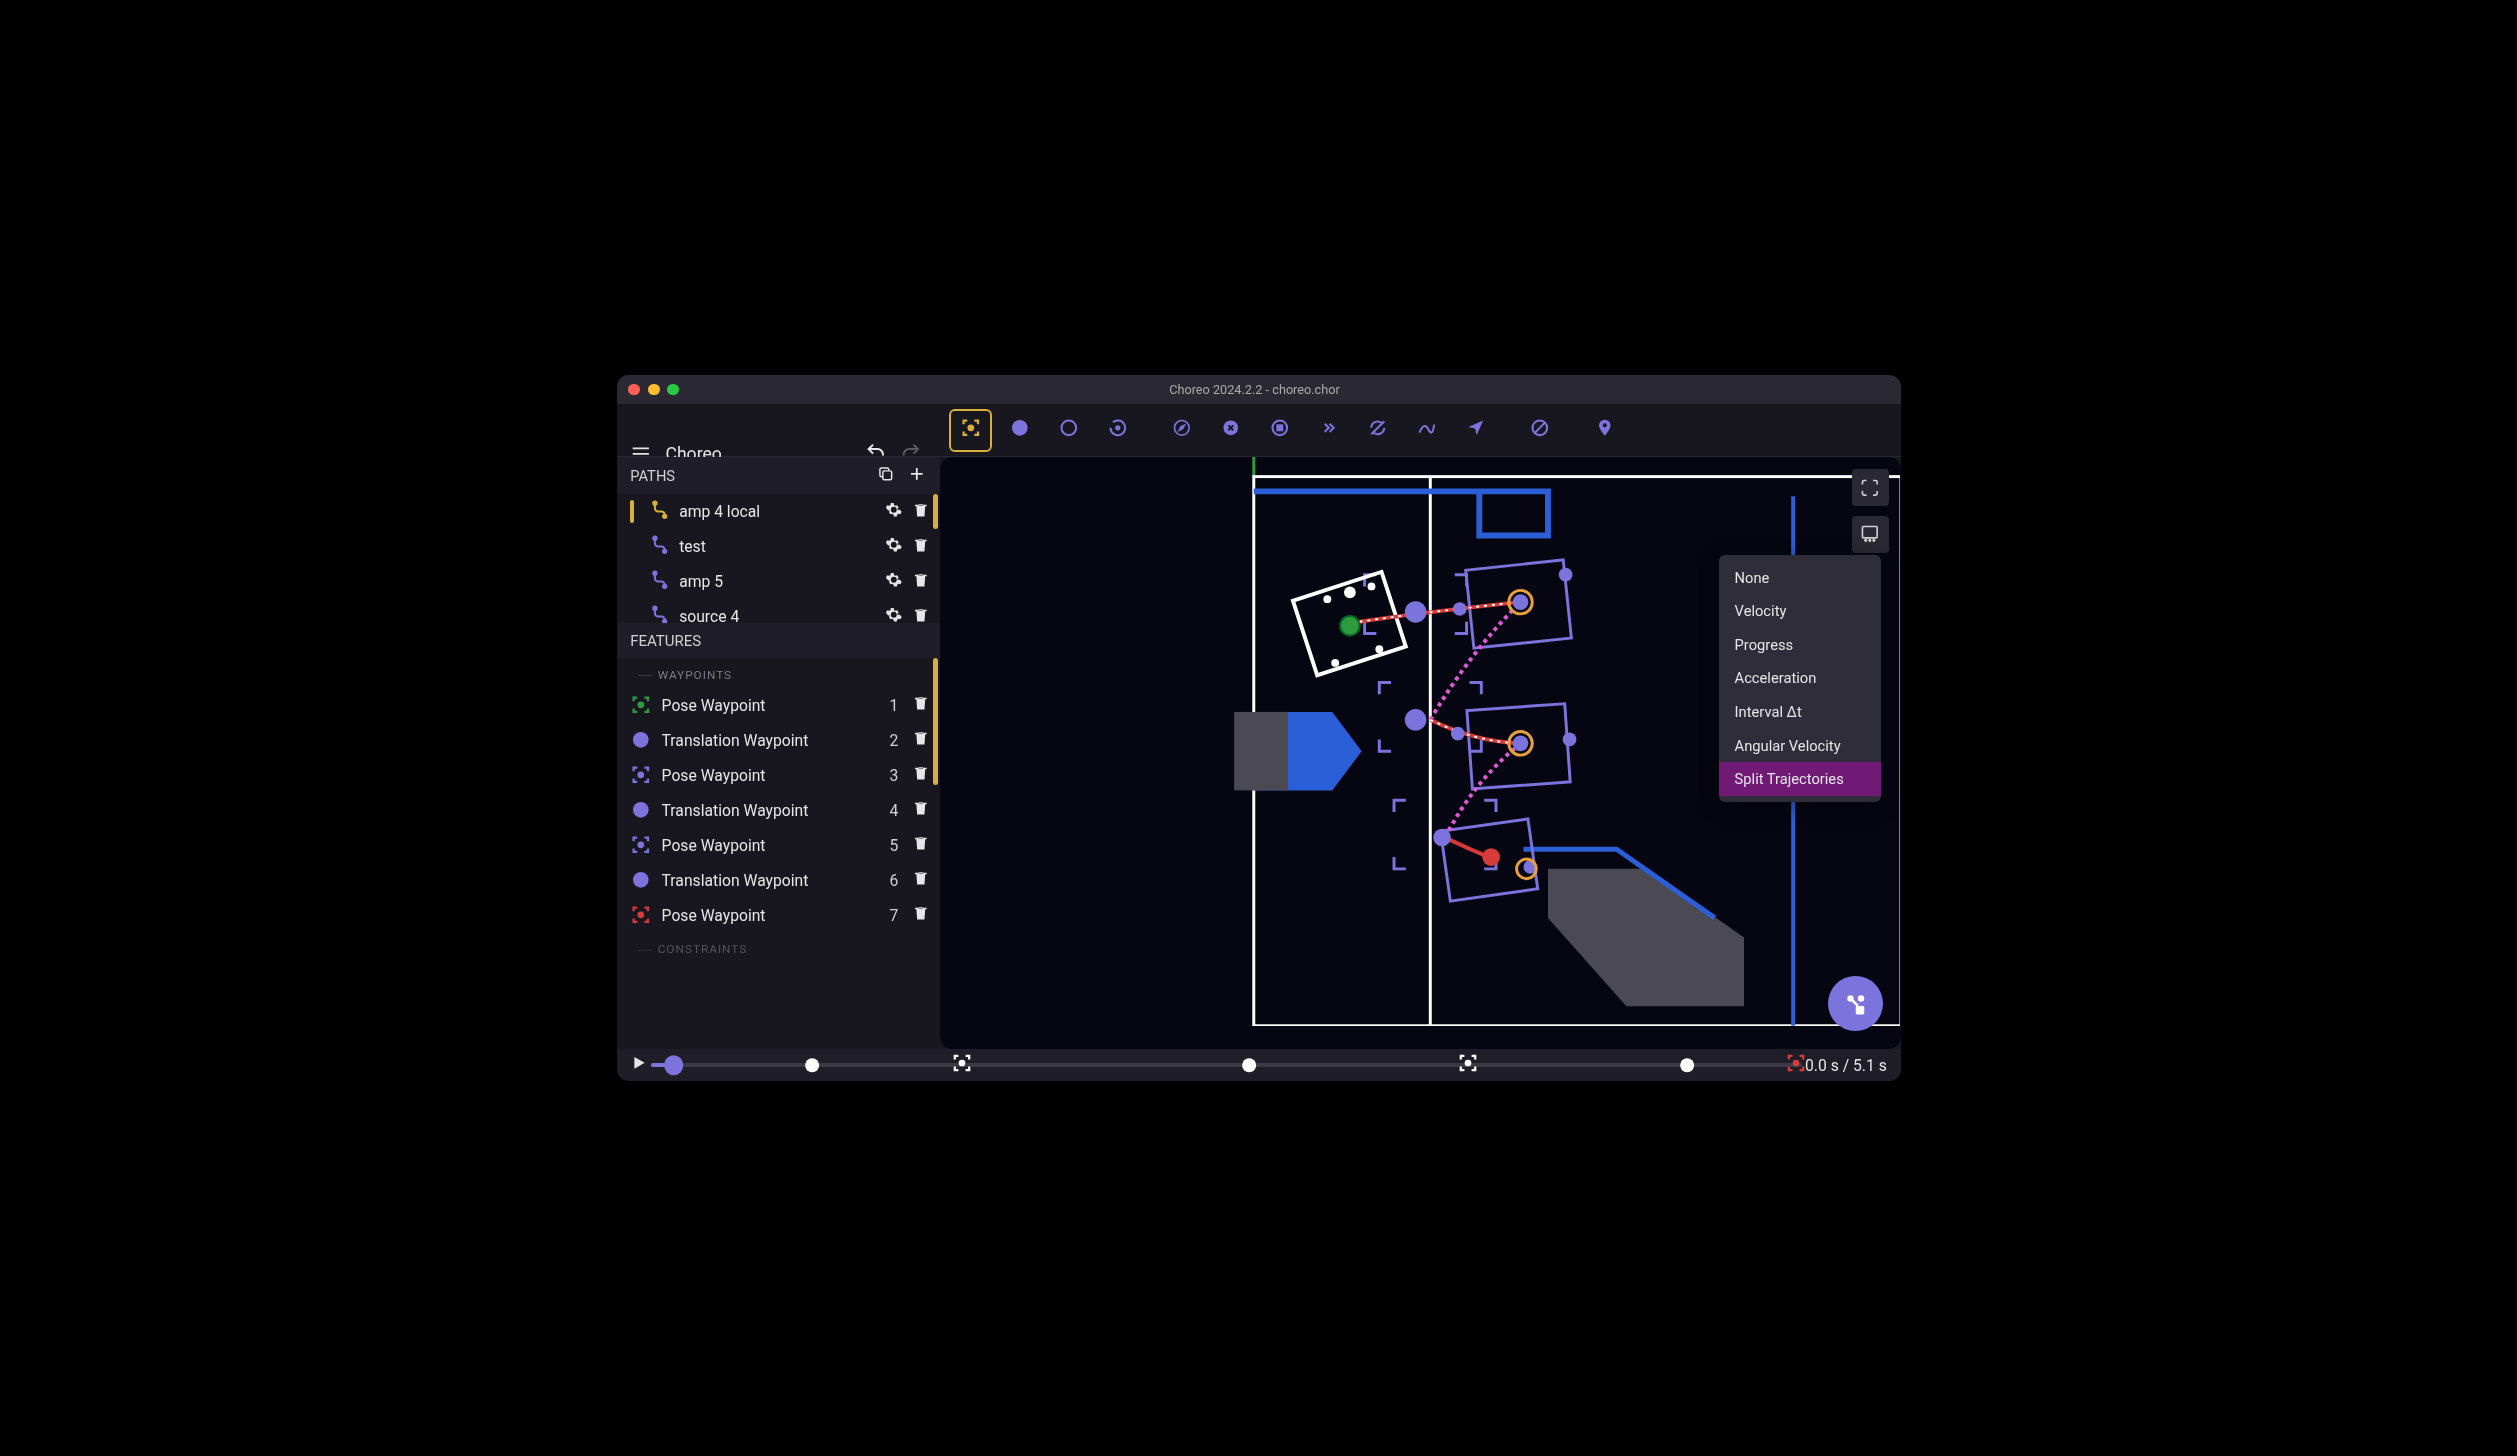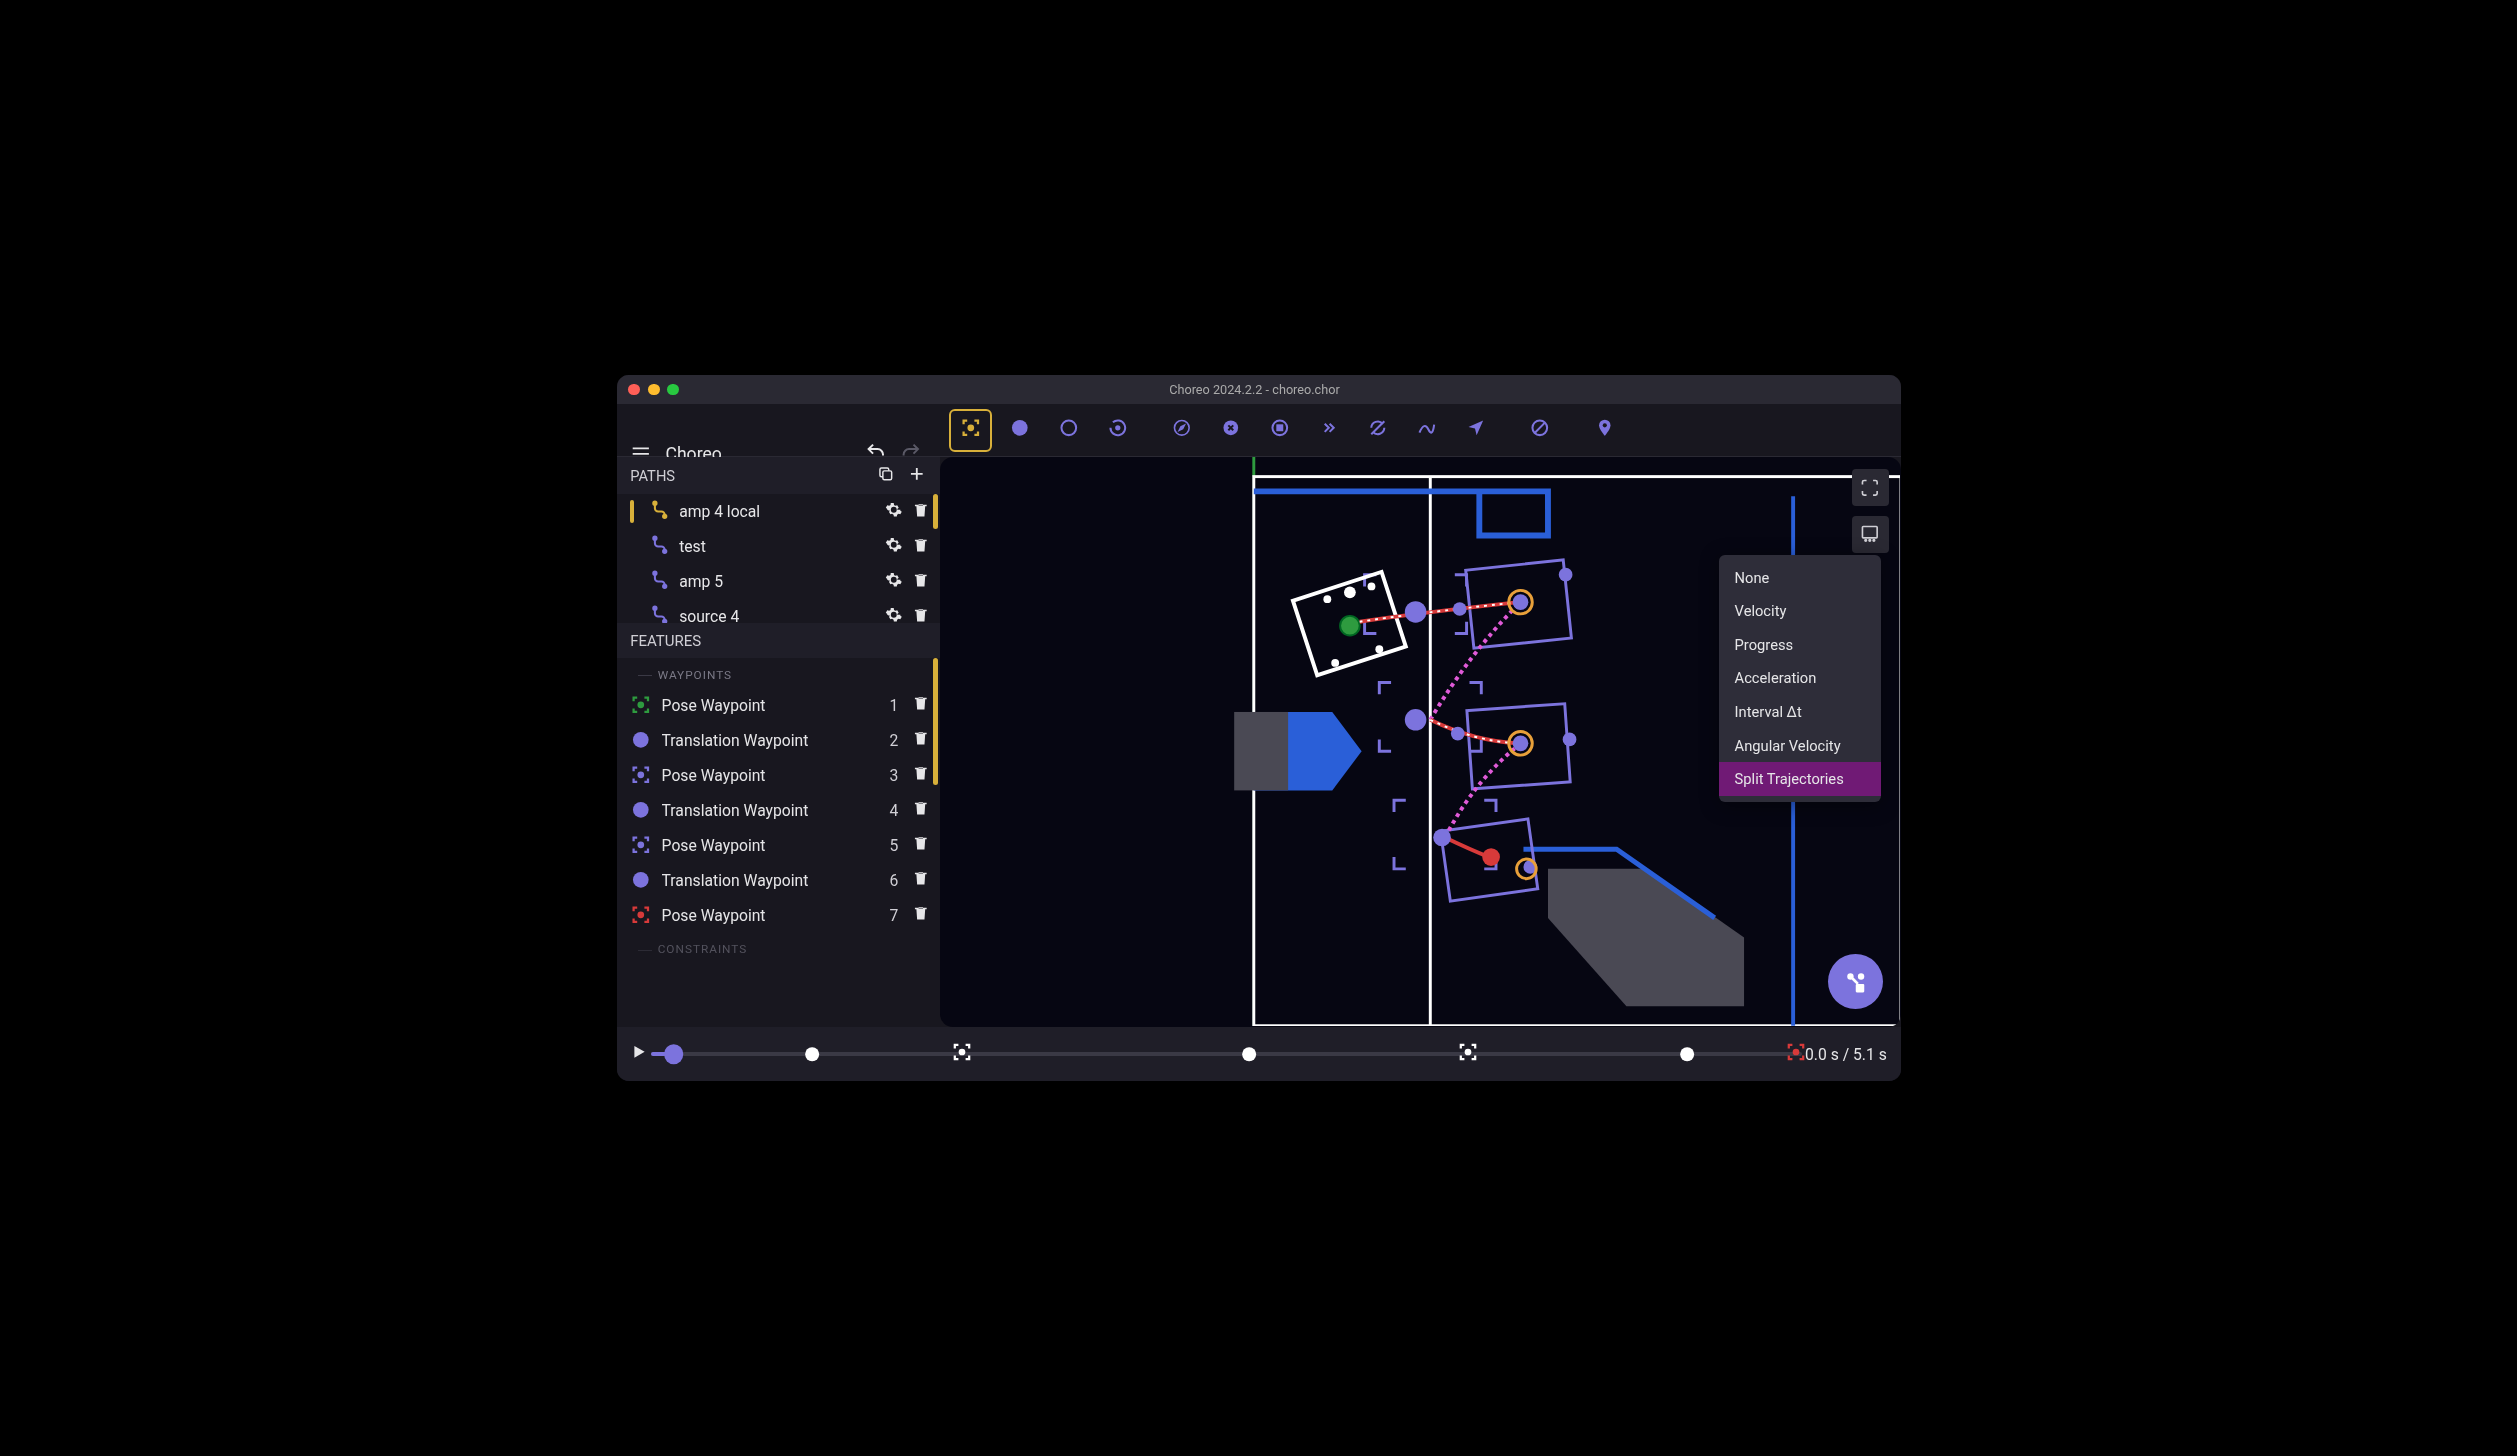--- a/index.html
+++ b/index.html
@@ -41,21 +41,21 @@
 .wp-item .idx { color: #d0cfd5; font-size: 15.7px; width: 17.6px; text-align: right; margin-right: 3.9px; }
 .wp-scroll-ind { position: absolute; right: 2px; top: 0; width: 4.9px; height: 127px; background: #d8b03a; border-radius: 2.9px; }
 .canvas-wrap { flex: 1; background: #060612; position: relative; overflow: hidden; border-radius: 13px; }
 .canvas-tools { position: absolute; top: 11.8px; right: 11.8px; display: flex; flex-direction: column; gap: 9.8px; z-index: 5; }
 .canvas-tool { width: 37px; height: 37px; background: #2a2933; border-radius: 3.9px; display: flex; align-items: center; justify-content: center; color: #d0cfd5; }
 .context-menu { position: absolute; top: 98px; right: 19.6px; background: #2e2d39; border-radius: 5.9px; padding: 5.9px 0; min-width: 162px; z-index: 10; box-shadow: 0 3.9px 19.6px rgba(0,0,0,.4); }
 .context-menu .mi { padding: 7.8px 15.7px; color: #e6e6e8; font-size: 14.7px; cursor: pointer; }
 .context-menu .mi.hover { background: #701a75; }
 .fab { position: absolute; bottom: 17.6px; right: 17.6px; width: 55px; height: 55px; border-radius: 50%; background: #7c73dd; display: flex; align-items: center; justify-content: center; z-index: 5; }
 .field-svg { position: absolute; inset: 0; }
-.timeline { height: 54px; background: #1f1e28; display: flex; align-items: center; padding: 0 13.7px; gap: 3px; }
+.timeline { height: 32px; background: #1f1e28; display: flex; align-items: center; padding: 0 13.7px; gap: 3px; }
 .play { color: #e6e6e8; }
 .track { flex: 1; height: 3.9px; background: #3a3945; position: relative; border-radius: 2px; }
 .track .fill { position: absolute; left: 0; top: 0; bottom: 0; background: #7c73dd; border-radius: 2px; }
 .track .marker { position: absolute; top: 50%; transform: translate(-50%,-50%); }
 .track .dot { width: 13.7px; height: 13.7px; background: #fff; border-radius: 50%; }
 .track .thumb { width: 19.6px; height: 19.6px; background: #7c73dd; border-radius: 50%; }
 .time-label { color: #e6e6e8; font-size: 15.7px; white-space: nowrap; }
 </style>
 </head>
 <body>

